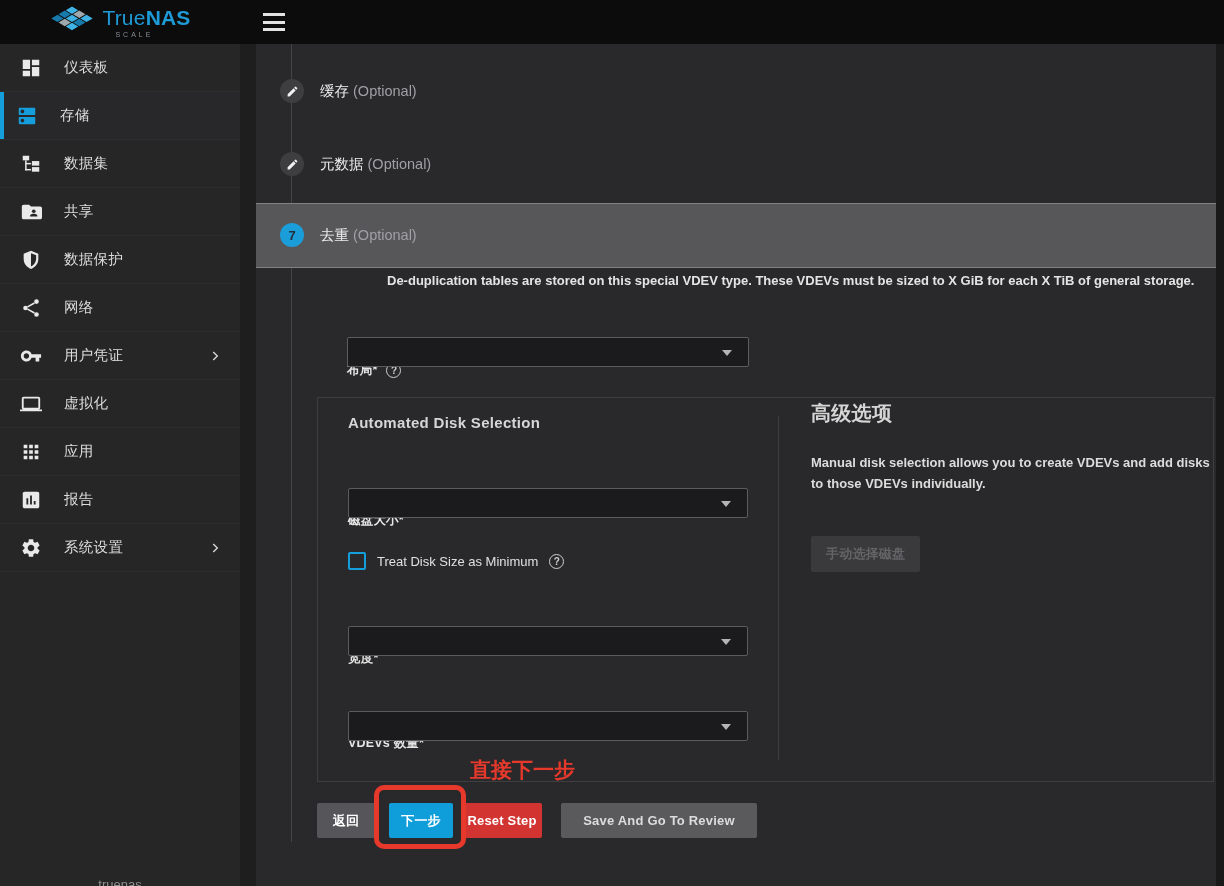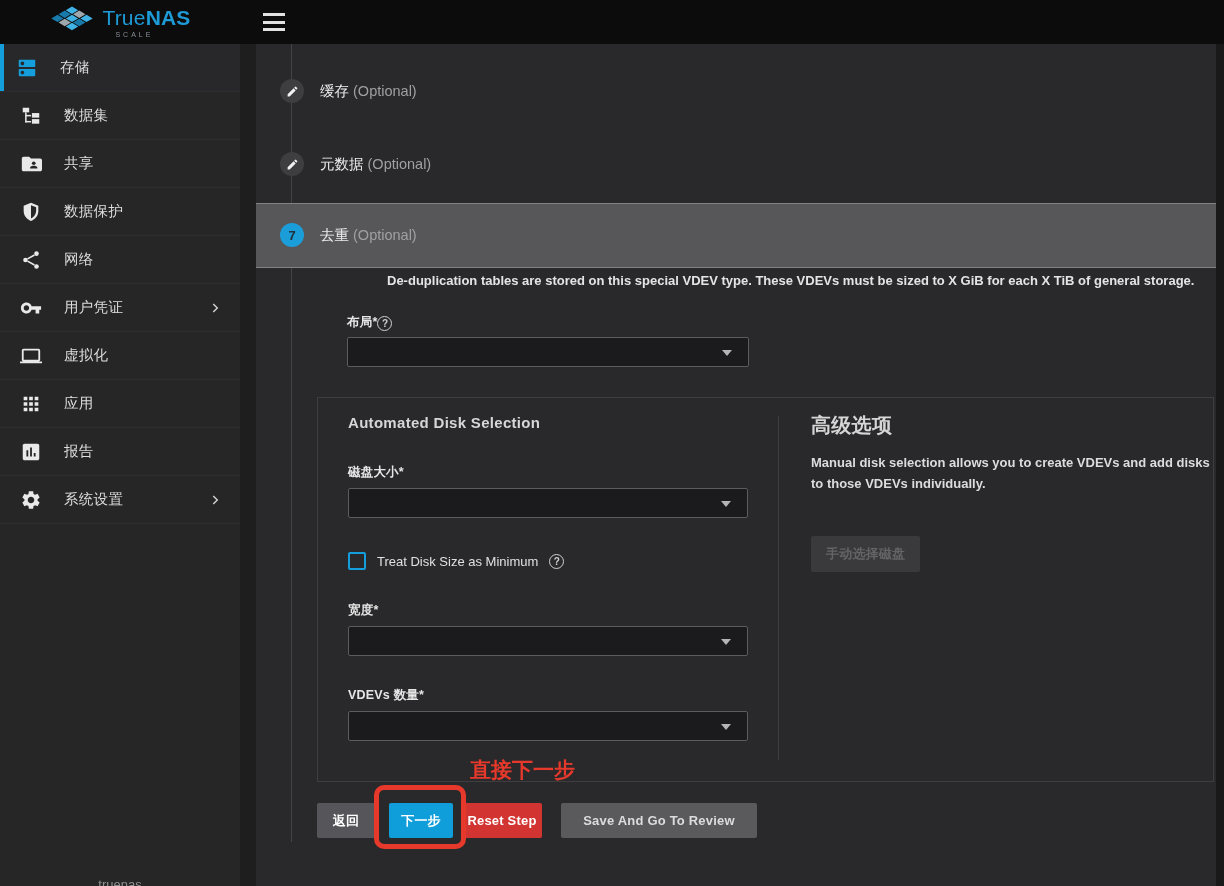--- a/index.html
+++ b/index.html
@@ -38,34 +38,34 @@
   .step-circle { width:24px; height:24px; border-radius:50%; background:#3e3e40; display:flex; align-items:center; justify-content:center; flex:0 0 24px; }
   .step-circle.blue { background:#1b9dd9; color:#20303c; font-size:13px; font-weight:700; }
   .step-label { font-size:14.5px; color:#ededee; white-space:nowrap; }
   .step-label .suffix { color:#a0a0a4; }
   .band { position:absolute; left:0; top:159px; width:960px; height:65px; background:#57575a;
           border-top:1px solid rgba(255,255,255,0.25); border-bottom:1px solid rgba(255,255,255,0.25); }
 
   .dedup-text { position:absolute; left:91px; top:229px; right:20px; font-size:13px; font-weight:600; color:#e4e4e4;padding-left:40px; }
 
   .field-label { font-size:12.5px; font-weight:700; color:#e6e6e6; letter-spacing:0.2px; white-space:nowrap; }
-  .label-row { position:absolute; display:flex; align-items:flex-end; gap:0; }
+  .label-row { position:absolute; display:flex; align-items:center; gap:9px;margin-top:48px; }
   .help { width:15px; height:15px; border-radius:50%; border:1.5px solid #cfcfcf; color:#cfcfcf;
           font-size:10px; font-weight:700; display:flex; align-items:center; justify-content:center; cursor:pointer; flex:0 0 15px; }
 
   .sel { position:absolute; width:402px; height:30px; background:#1b1b1d; border:1px solid #5c5c5e; border-radius:2px; cursor:pointer; }
   .sel .caret { position:absolute; right:16px; top:12px; width:0; height:0;
                 border-left:5px solid transparent; border-right:5px solid transparent; border-top:6px solid #b5b5b5; }
   .sel .val { position:absolute; left:10px; top:7px; font-size:13px; color:#dddddd; }
 
   .panel { position:absolute; left:61px; top:353px; width:897px; height:385px; border:1px solid #3e3e40; }
   .panel-divider { position:absolute; left:460px; top:18px; height:344px; width:1px; background:#3e3e40; }
   .panel h2 { color:#d6d6d6; letter-spacing:0.3px; }
   .h-ads { position:absolute; left:30px; top:16px; font-size:15px; font-weight:700; }
-  .h-adv { position:absolute; left:493px; top:14px; font-size:20px; font-weight:700; }
+  .h-adv { position:absolute; left:493px; top:2px; font-size:20px; font-weight:700; }
   .adv-desc { position:absolute; left:493px; top:54px; width:400px; font-size:13px; font-weight:600; color:#dcdcdc; line-height:21px; }
 
   .cbx-row { position:absolute; left:30px; top:154px; display:flex; align-items:center; gap:11px; cursor:pointer; }
   .cbx { width:18px; height:18px; border:2px solid #149fdc; border-radius:2px; background:transparent; flex:0 0 18px; }
   .cbx-label { font-size:13px; color:#e0e0e0;text-align:right; }
 
   .btn { border:none; border-radius:2px; font-family:inherit; font-size:13px; font-weight:700; cursor:pointer;
          display:inline-flex; align-items:center; justify-content:center; letter-spacing:0.2px; }
   .btn-manual { position:absolute; left:493px; top:138px; height:36px; padding:0 15px; background:#3a3a3c; color:#646467; }
   .btn-back  { position:absolute; left:61px;  top:759px; width:58px;  height:35px; background:#56565a; color:#ffffff; }
@@ -103,20 +103,28 @@
   </div>
   <div class="hamburger">
     <span></span>
       <span></span>
       <span></span>
   </div>
 </div>
 
 <div class="sidebar">
 
+  <div class="nav-item">
+    <span class="nicon">
+      <svg viewBox="0 0 24 24" width="22" height="22" fill="#e9e9e9">
+          <path d="M3 13h8V3H3v10zm0 8h8v-6H3v6zm10 0h8V11h-8v10zm0-18v6h8V3h-8z"></path>
+        </svg>
+    </span>
+    <span class="nlabel">仪表板</span>
+  </div>
 
   <div class="nav-item active">
     <span class="nicon">
       <svg viewBox="0 0 24 24" width="22" height="22" fill="#149fdc">
           <path d="M20 13H4c-.55 0-1 .45-1 1v6c0 .55.45 1 1 1h16c.55 0 1-.45 1-1v-6c0-.55-.45-1-1-1zM7 19c-1.1 0-2-.9-2-2s.9-2 2-2 2 .9 2 2-.9 2-2 2zM20 3H4c-.55 0-1 .45-1 1v6c0 .55.45 1 1 1h16c.55 0 1-.45 1-1V4c0-.55-.45-1-1-1zM7 9c-1.1 0-2-.9-2-2s.9-2 2-2 2 .9 2 2-.9 2-2 2z"></path>
         </svg>
     </span>
     <span class="nlabel">存储</span>
   </div>
 

